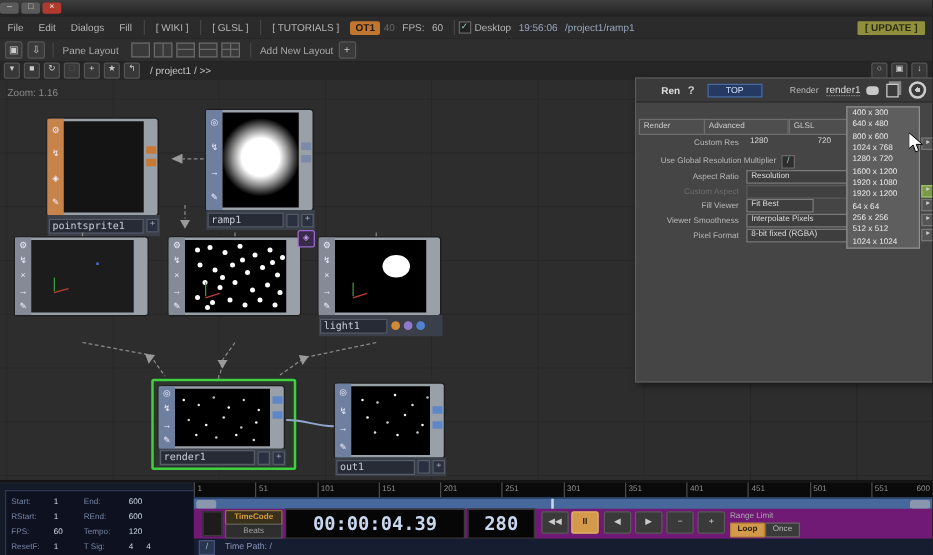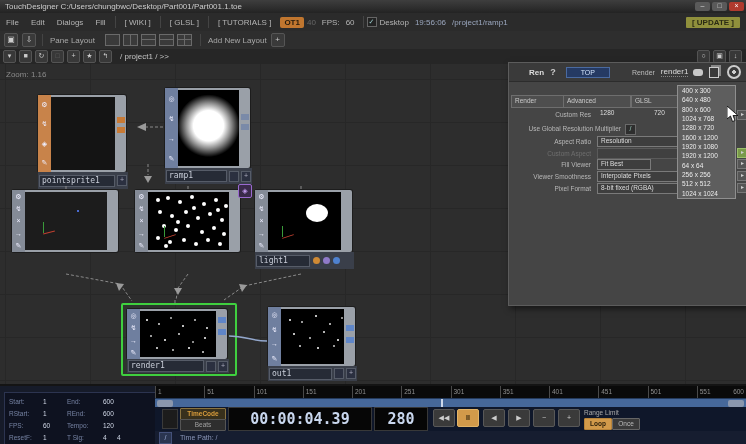--- a/index.html
+++ b/index.html
@@ -80,21 +80,21 @@
              font-size:6.5px;display:flex;flex-direction:column;justify-content:space-around;padding:2px 0;}
   .irow{display:flex;} .irow span{display:inline-block;}
   .ilab{width:34px;color:#7683a3;padding-left:4px;} .ival{width:24px;color:#d2d9e8;}
   .ilab2{width:36px;color:#7683a3;} 
   #ruler{left:155px;top:386px;width:591px;height:12px;background:#0a0a0a;display:flex;}
   #ruler .cell{flex:1;border-left:1px solid #4a4a4a;font-size:6.5px;color:#8f8f8f;padding-left:2px;line-height:11px;}
   #ruler .endlab{position:absolute;right:2px;top:0;font-size:6.5px;color:#8f8f8f;line-height:11px;}
   #rangebar{left:155px;top:398px;width:591px;height:9px;background:#46689a;border-top:1px solid #243a5c;}
   .handle{position:absolute;top:1px;width:16px;height:7px;background:#8b97ad;border-radius:2px;}
   #playhead{position:absolute;left:286px;top:0;width:2px;height:9px;background:#cdd8ea;}
-  #transport{left:155px;top:407px;width:591px;height:24px;background:#0f172a;}
+  #transport{left:155px;top:407px;width:591px;height:24px;background:#701a75;}
   .lcd{position:absolute;background:#060606;border:1px solid #383838;color:#c9d7ee;
        font-family:"DejaVu Sans Mono",monospace;font-size:15px;font-weight:bold;text-align:center;line-height:22px;}
   .tbut{position:absolute;width:20px;height:16px;background:#3a3a3a;border:1px solid #585858;border-radius:2px;
         color:#ccc;font-size:7px;line-height:15px;text-align:center;}
   .tbut.active{background:#d29a4a;border-color:#e2b468;color:#2a1e0a;font-weight:bold;}
   .modebtn{position:absolute;width:44px;height:10px;font-size:6.5px;line-height:9px;text-align:center;border-radius:1px;}
   .timecode-on{background:#38301c;border:1px solid #8a7340;color:#d89c3c;font-weight:bold;}
   .beats-off{background:#2e2e2e;border:1px solid #555;color:#a0a0a0;}
   .rl-btn{position:absolute;width:26px;height:10px;font-size:6.5px;line-height:9px;text-align:center;border-radius:1px;}
   .loop-on{background:#d29a4a;border:1px solid #b8843a;color:#2a1e0a;font-weight:bold;}
@@ -105,21 +105,20 @@
   #timepath .tp{font-size:7px;color:#8a96b8;margin-left:8px;}
   svg.wires{position:absolute;left:0;top:0;z-index:5;pointer-events:none;}
   #cursor{position:absolute;left:727px;top:106px;z-index:12;pointer-events:none;}
 </style>
 </head>
 <body>
 
 <div id="app">
 
   <div class="abs" id="titlebar">
-    <span class="title">TouchDesigner C:/Users/chungbwc/Desktop/Part001/Part001.1.toe</span>
     <span class="winbtn">–</span>
     <span class="winbtn">□</span>
     <span class="winbtn close">×</span>
   </div>
 
   <div class="abs" id="menubar">
     <span class="mi">File</span>
     <span class="mi">Edit</span>
     <span class="mi">Dialogs</span>
     <span class="mi">Fill</span>

